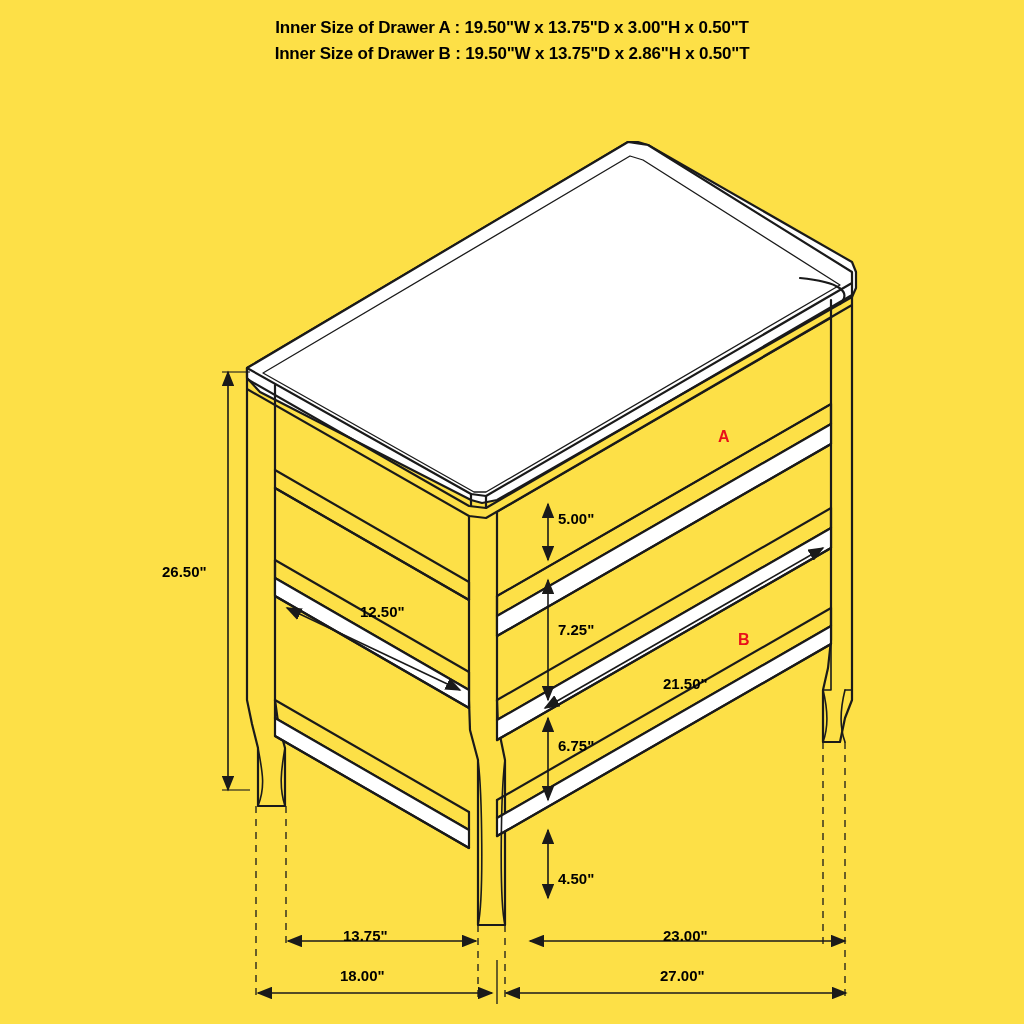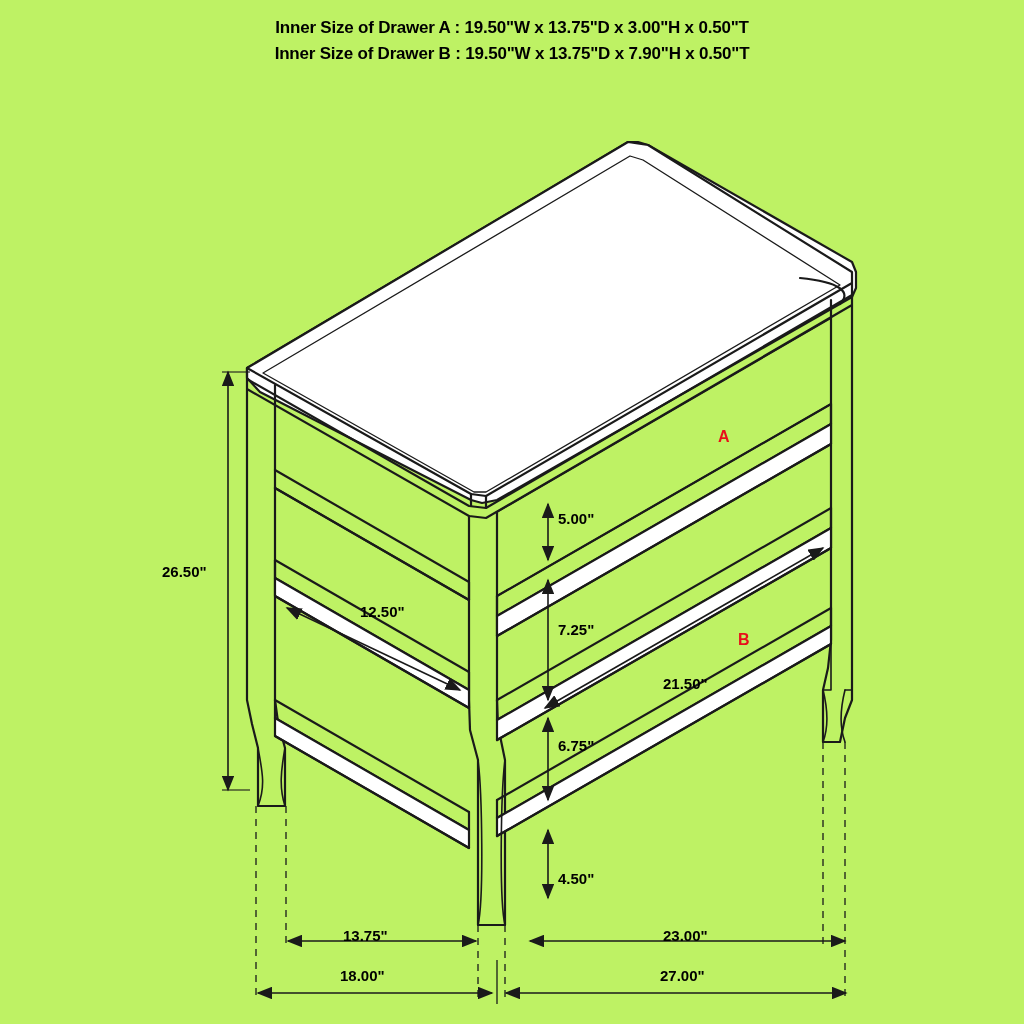--- a/index.html
+++ b/index.html
@@ -4,21 +4,21 @@
 <style>
   html, body {
     margin: 0;
     padding: 0;
     background: #ffffff;
   }
   #page {
     position: relative;
     width: 1024px;
     height: 1024px;
-    background: #bef264;
+    background: #fde047;
     font-family: "Liberation Sans", sans-serif;
     overflow: hidden;
     text-decoration: underline;
   }
   .hdr {
     position: absolute;
     left: 0;
     width: 1024px;
     text-align: center;
     font-weight: bold;
@@ -45,21 +45,21 @@
     white-space: nowrap;
   }
   .lbl.red { color: #e8101a; font-size: 16px; }
 </style>
 </head>
 <body>
 
 <div id="page">
 
   <div class="hdr" id="hdr1">Inner Size of Drawer A : 19.50"W x 13.75"D x 3.00"H x 0.50"T</div>
-  <div class="hdr" id="hdr2">Inner Size of Drawer B : 19.50"W x 13.75"D x 7.90"H x 0.50"T</div>
+  <div class="hdr" id="hdr2">Inner Size of Drawer B : 19.50"W x 13.75"D x 2.86"H x 0.50"T</div>
 
   <svg id="art" viewBox="0 0 1024 1024">
     <defs>
       <marker id="arrH" markerWidth="10" markerHeight="8" refX="9" refY="4" orient="auto">
         <path d="M0,0 L10,4 L0,8 z" fill="#1a1a1a"></path>
       </marker>
       <marker id="arrHs" markerWidth="10" markerHeight="8" refX="1" refY="4" orient="auto">
         <path d="M10,0 L0,4 L10,8 z" fill="#1a1a1a"></path>
       </marker>
     </defs>

